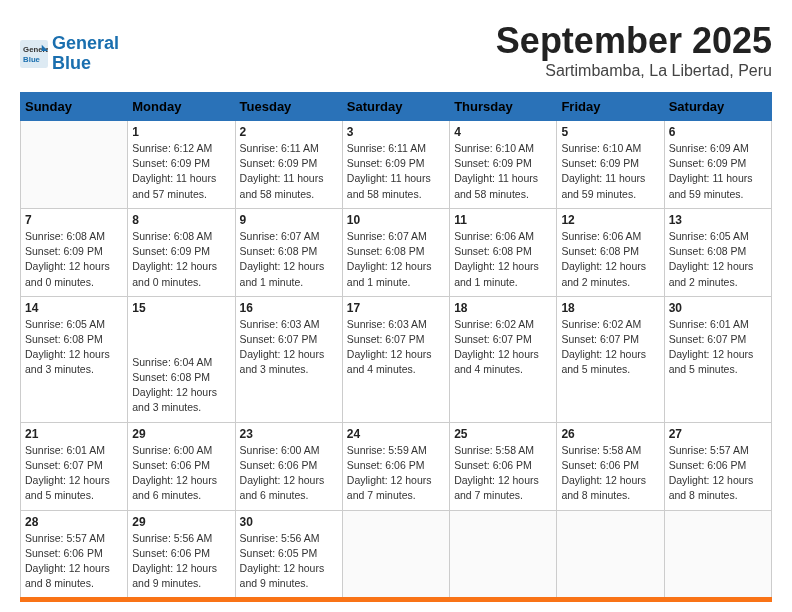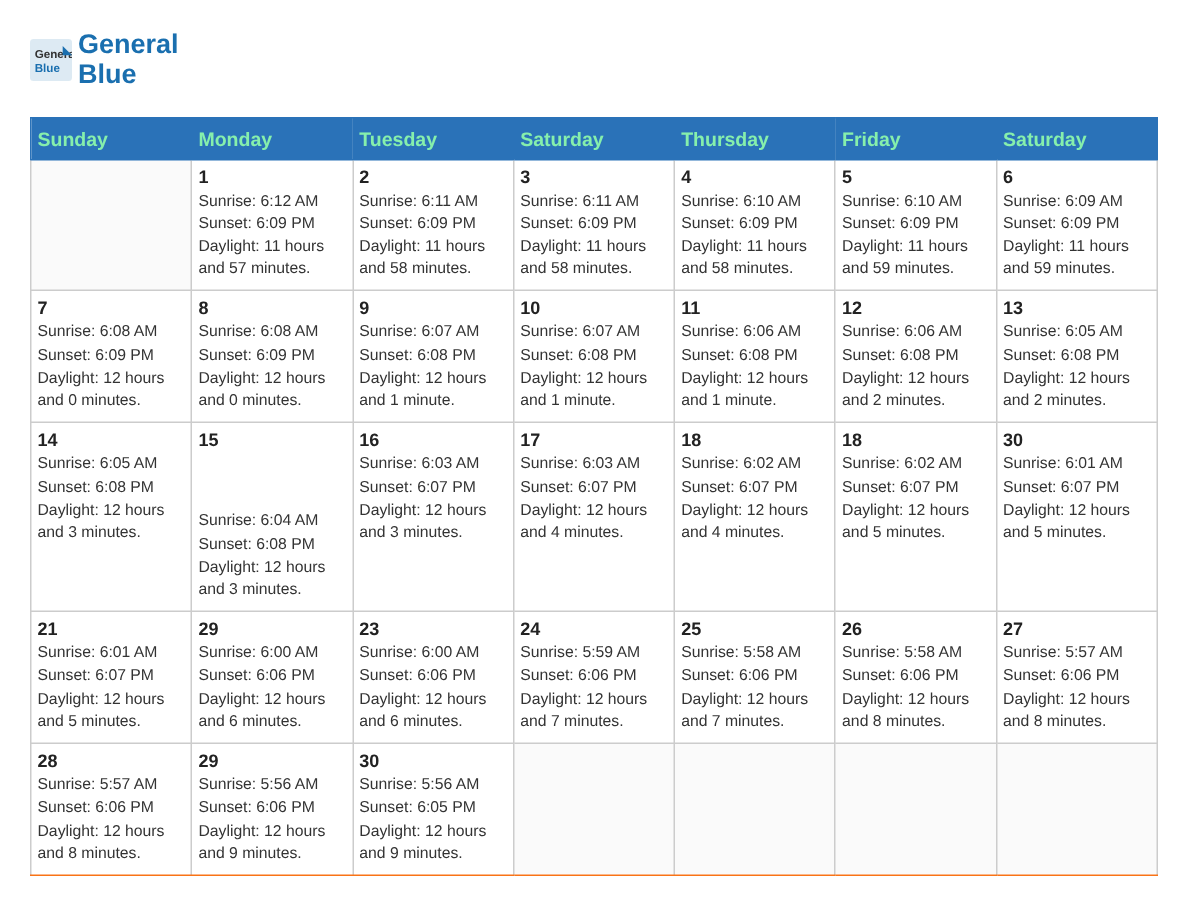--- a/index.html
+++ b/index.html
@@ -48,21 +48,21 @@
       align-items: flex-end;
       margin-bottom: 8px;
     }
     table {
       width: 100%;
       border-collapse: collapse;
       font-size: 11px;
     }
     thead tr th {
       background-color: #2a72b8;
-      color: #86efac;
+      color: #000000;
       padding: 6px 4px;
       text-align: left;
       font-size: 13px;
       font-weight: bold;
       border: 1px solid #2a72b8;
     }
     tbody tr td {
       border: 1px solid #ccc;
       vertical-align: top;
       padding: 4px 4px 6px 4px;
@@ -77,41 +77,45 @@
     }
     .day-info {
       font-size: 10.5px;
       color: #333;
       line-height: 1.45;
     }
     .empty-cell {
       background: #fafafa;
     }
     .last-row td {
-      border-bottom: 1px solid #f97316;
+      border-bottom: 5px solid #f97316;
     }
   </style>
 </head>
 <body>
 
 <div class="top-row">
   <div class="header-logo">
     <svg class="logo-icon" viewBox="0 0 36 36">
       <rect x="0" y="0" width="36" height="36" rx="3" fill="#1a6faf" opacity="0.15"></rect>
       <text x="4" y="16" font-size="10" font-weight="bold" fill="#333" font-family="Arial">General</text>
       <text x="4" y="28" font-size="10" font-weight="bold" fill="#1a6faf" font-family="Arial">Blue</text>
       <polygon points="28,6 36,14 28,14" fill="#1a6faf"></polygon>
     </svg>
     <div>
       <div class="logo-text">
         <span>General</span><br>
         <span style="color:#1a6faf">Blue</span>
       </div>
     </div>
   </div>
+  <div class="title-section">
+    <div class="calendar-title">September 2025</div>
+    <div class="calendar-subtitle">Sartimbamba, La Libertad, Peru</div>
+  </div>
 </div>
 
 <table>
   <thead>
     <tr>
     <th>Sunday</th>
         <th>Monday</th>
         <th>Tuesday</th>
         <th>Saturday</th>
         <th>Thursday</th>

